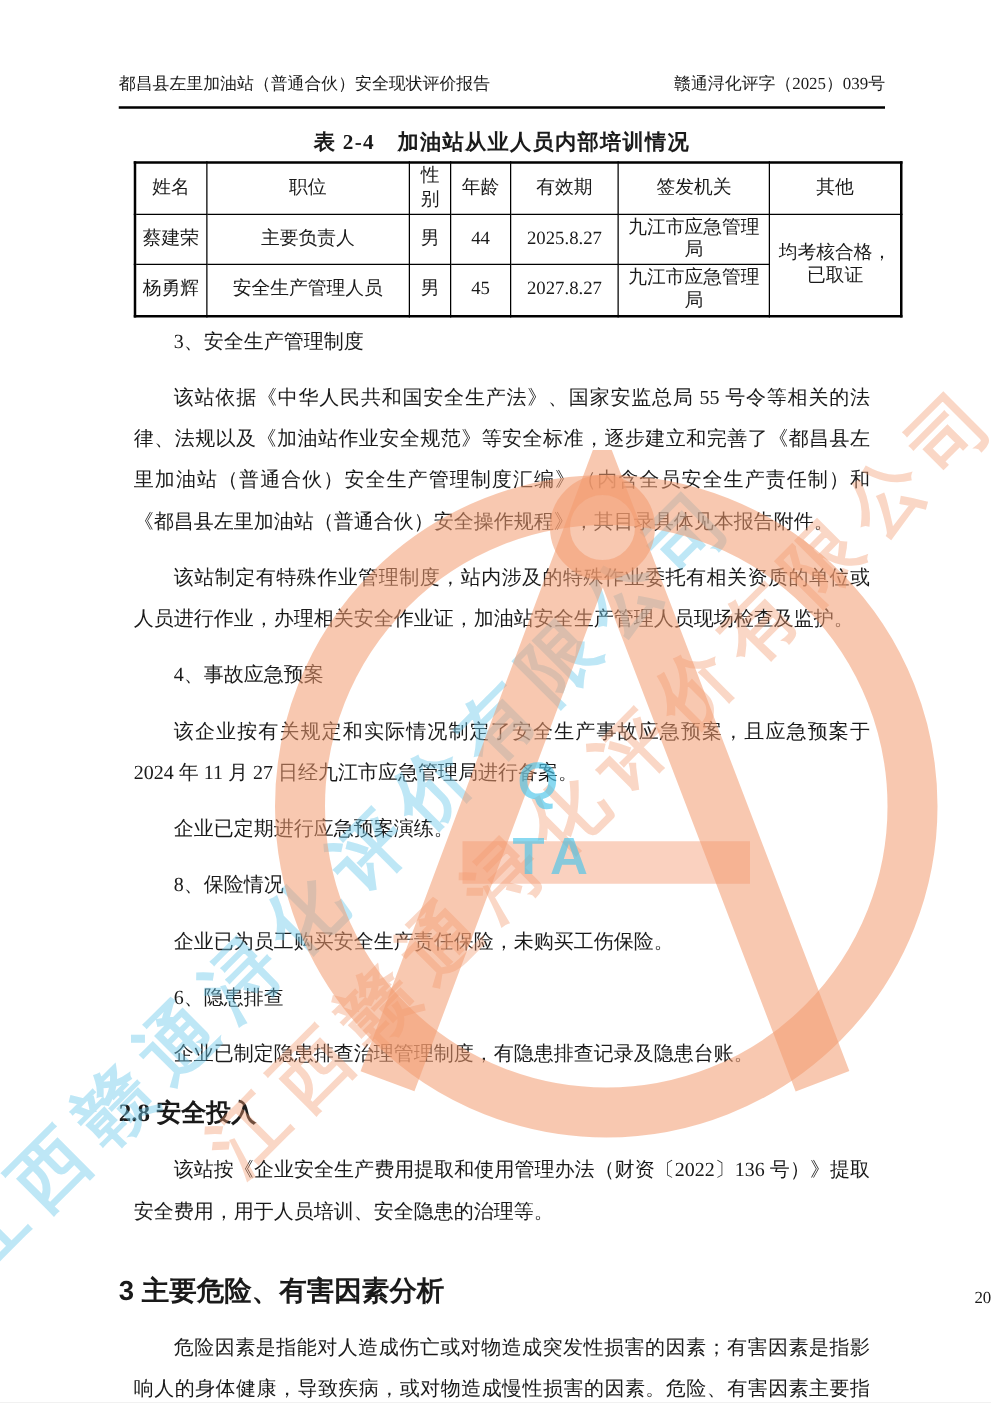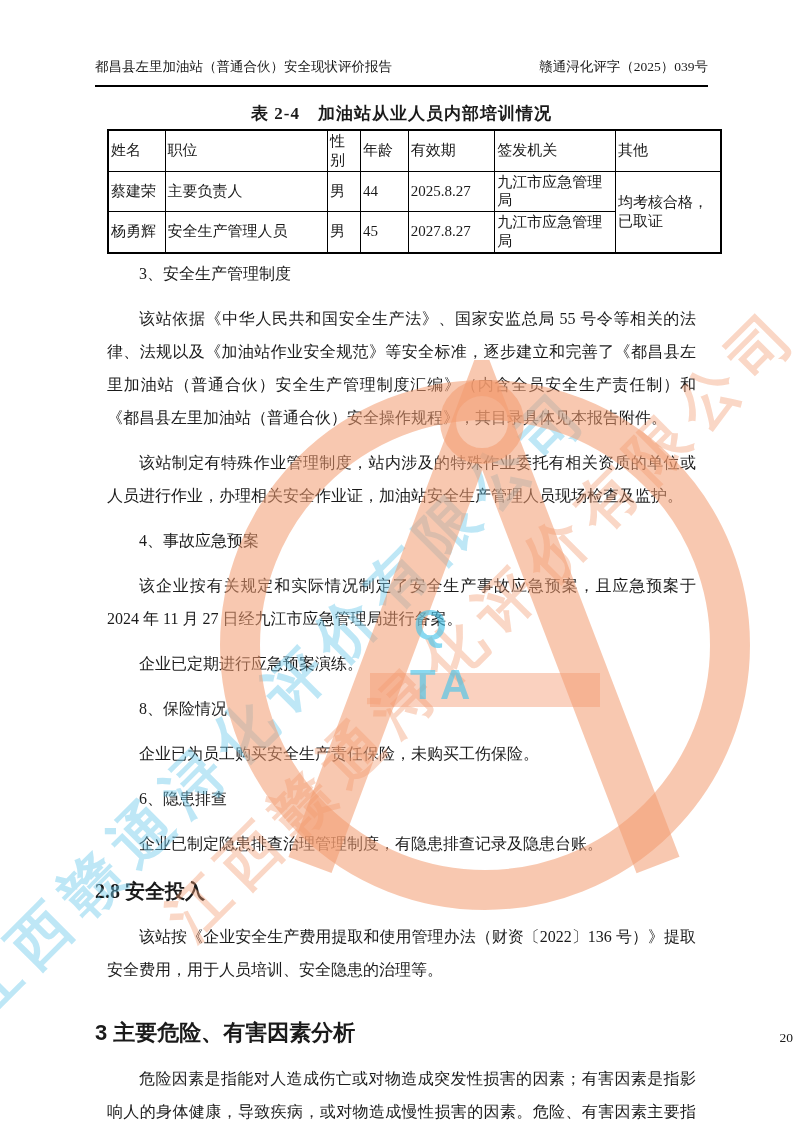--- a/index.html
+++ b/index.html
@@ -22,21 +22,21 @@
   .hdr .right { font-weight:normal; }
   
   .main { position:absolute; left:95px; top:94px; width:613px; z-index:1; }
   .tbl-title {
     text-align:center; font-weight:bold; font-size:17px;
     margin:8px 0 4px 0; letter-spacing:1px;
   }
   table.training {
     border-collapse:collapse; table-layout:fixed;
     width:615px; margin-left:12px;
-    font-size:15px; text-align:left;
+    font-size:15px; text-align:center;
     border:2px solid #000;
   }
   table.training th, table.training td {
     border:1px solid #000; font-weight:normal;
     padding:1px 2px; height:21px; line-height:1.25;
     overflow:hidden;
   }
   
   .para {
     font-size:16px; line-height:33px; text-align:justify;

